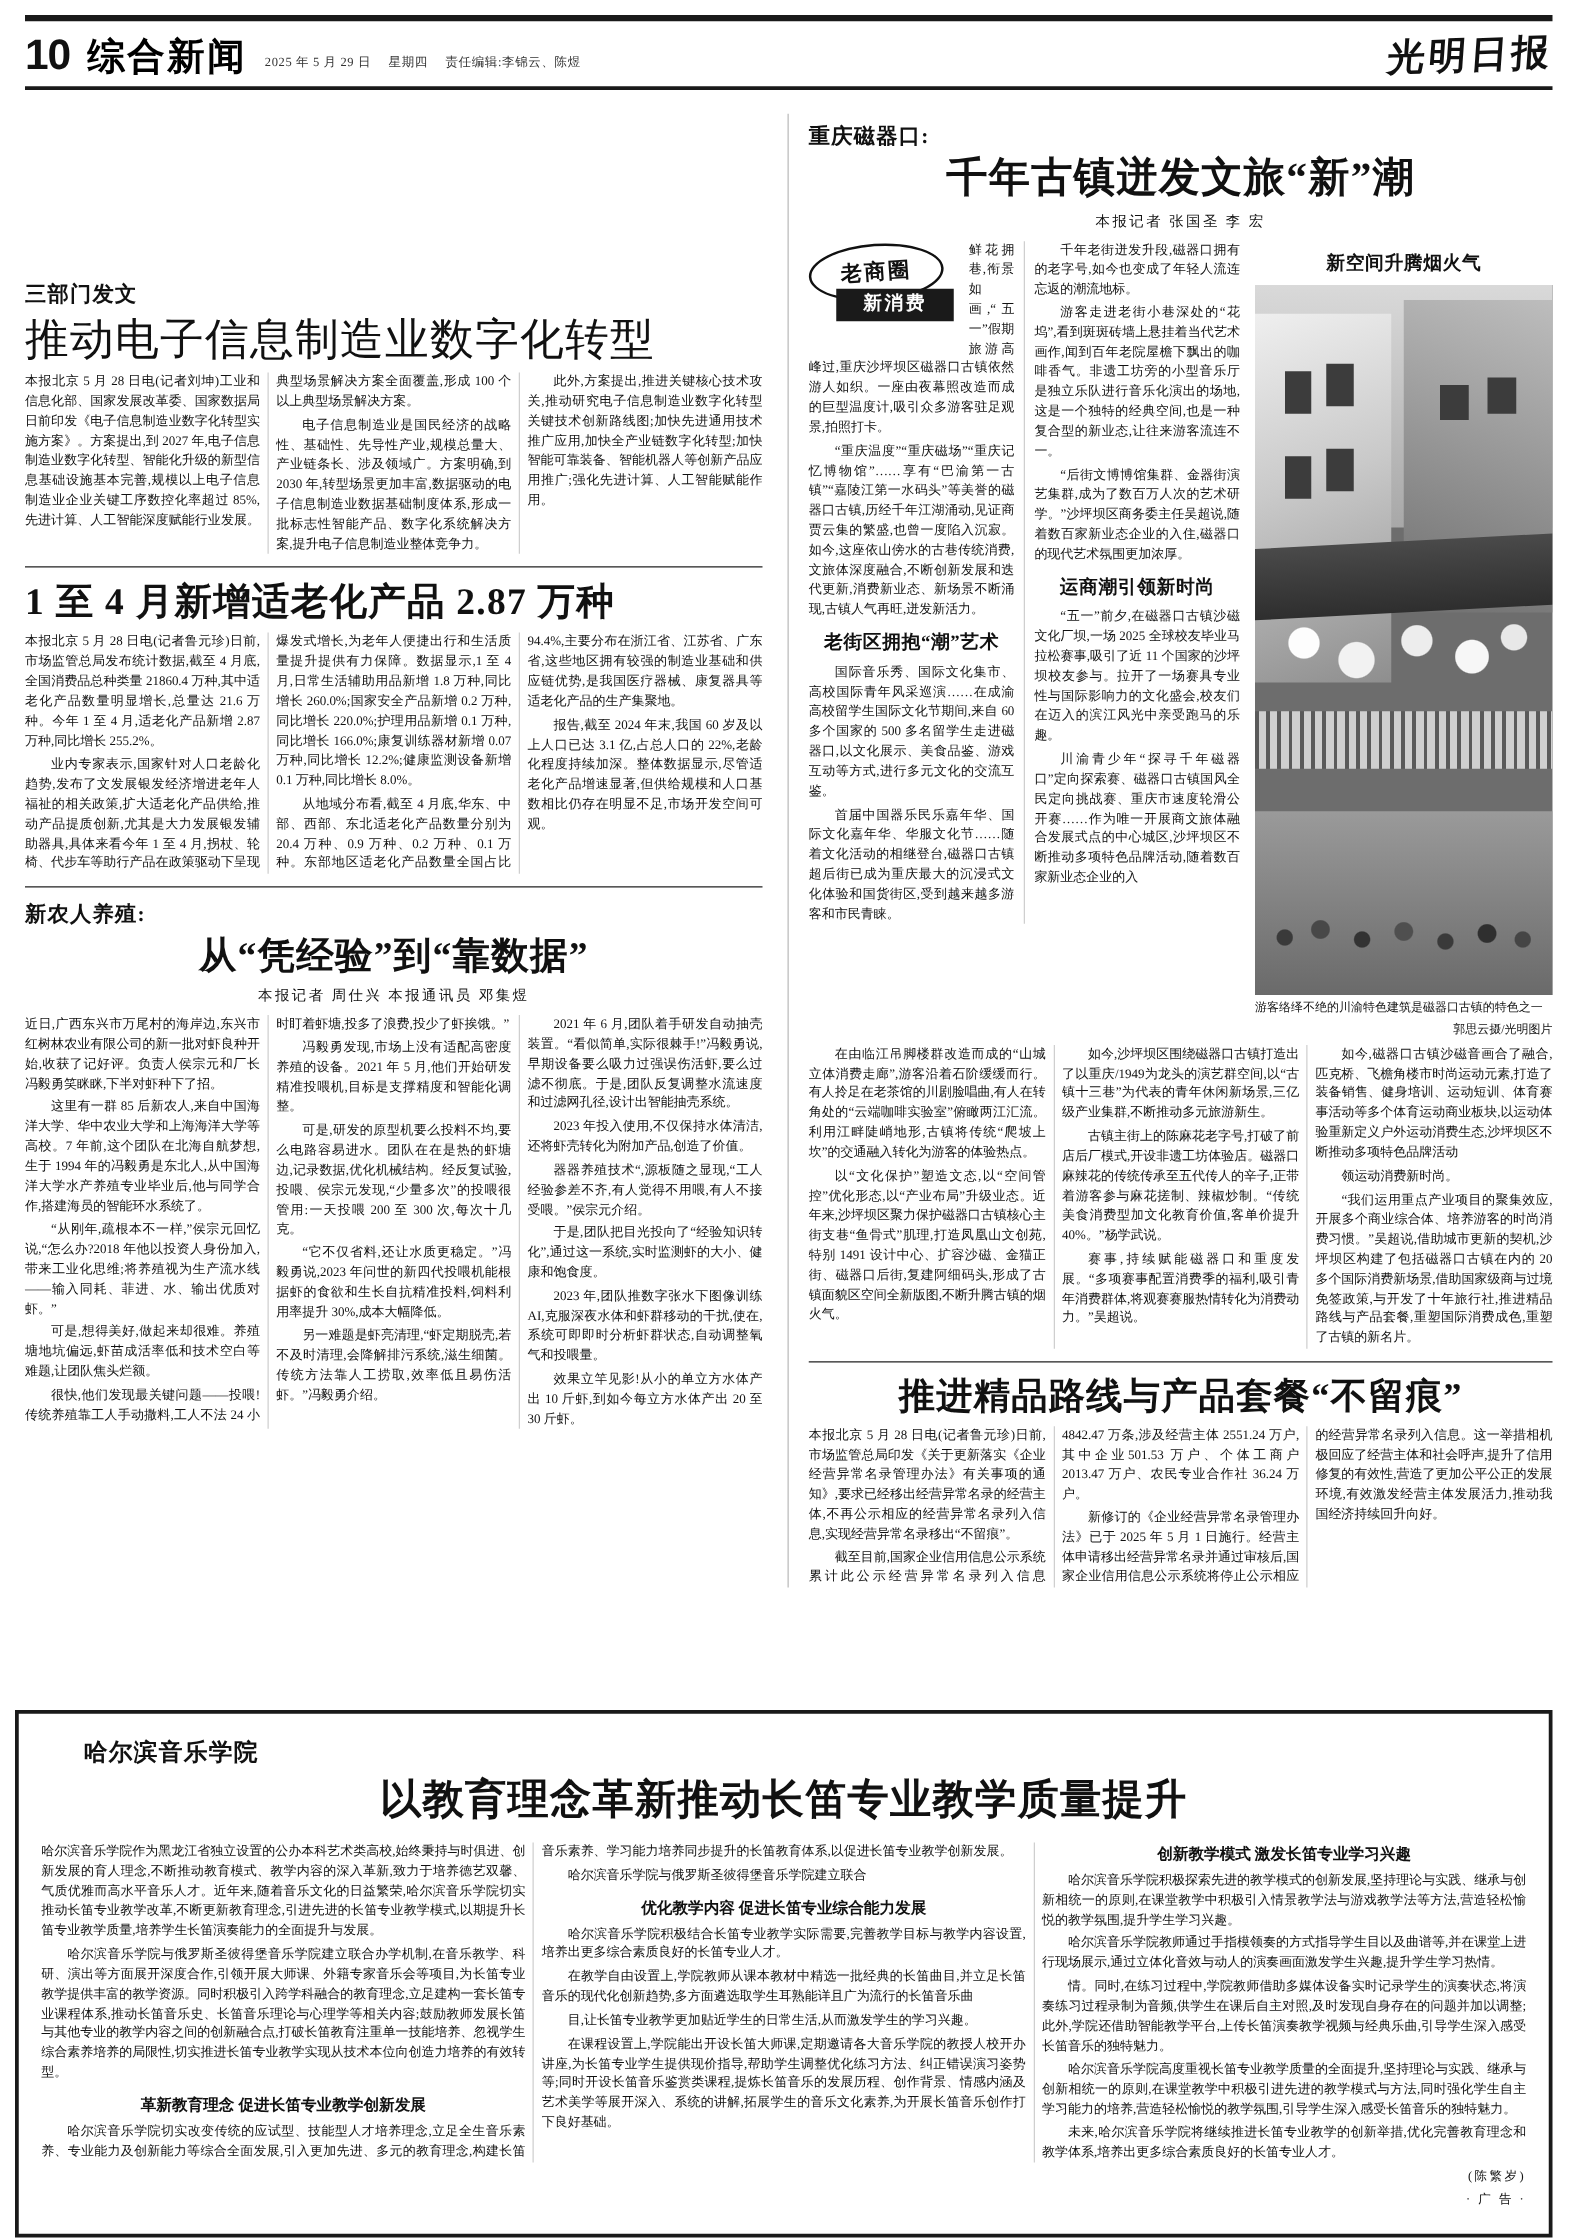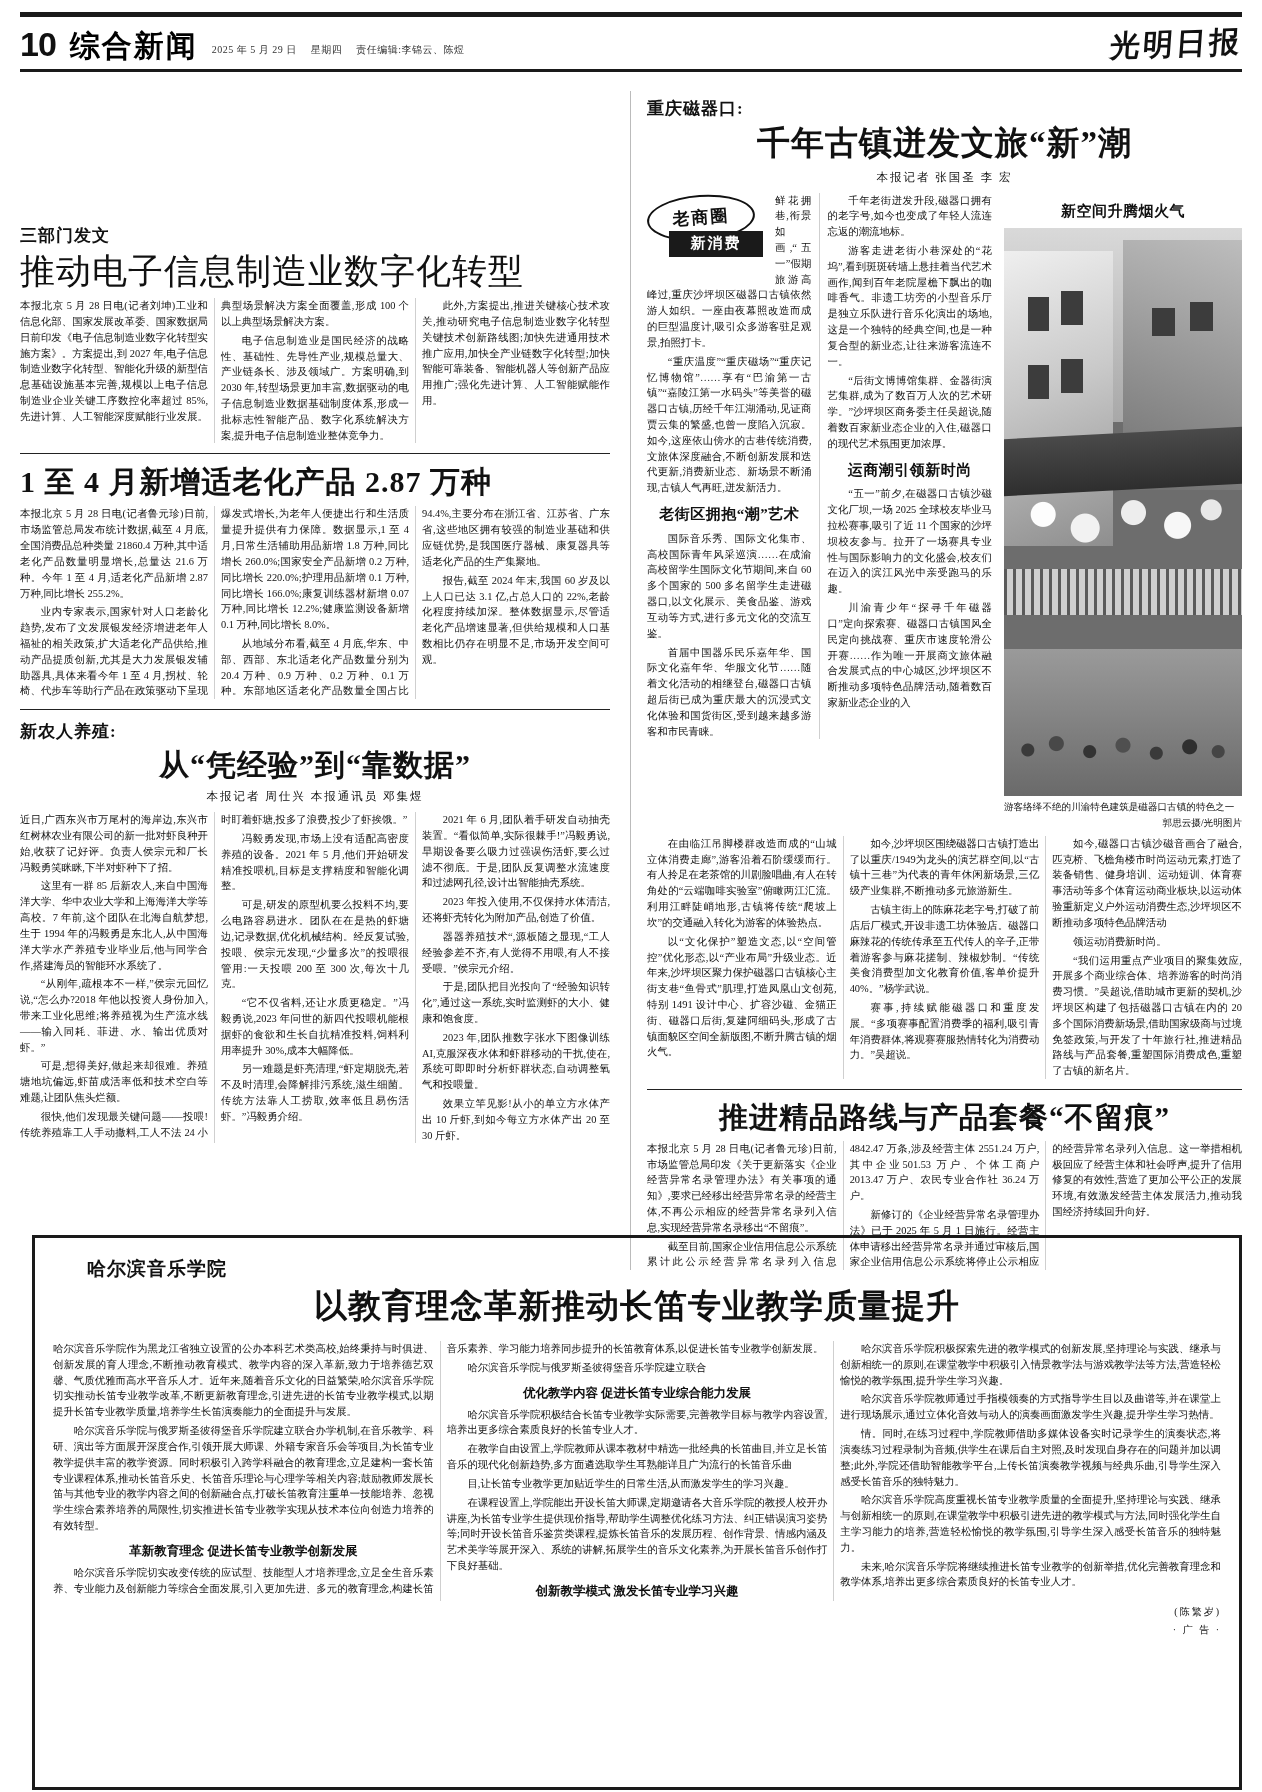--- a/index.html
+++ b/index.html
@@ -72,21 +72,21 @@
 
   
   .badge{width:120px;height:74px;float:left;margin:2px 8px 4px 0;position:relative;}
   .badge .oval{position:absolute;left:0;top:0;width:104px;height:42px;border:2px solid #111;border-radius:50%;
       display:flex;align-items:center;justify-content:center;font-size:17px;font-weight:bold;letter-spacing:2px;
       transform:rotate(-4deg);background:#fff;}
   .badge .blk{position:absolute;left:22px;top:36px;width:94px;height:26px;background:#1a1a1a;color:#fff;
       display:flex;align-items:center;justify-content:center;font-size:15px;font-weight:bold;letter-spacing:2px;}
 
   
-  .adbox{position:absolute;left:32px;right:20px;bottom:14px;border:3px solid #1a1a1a;padding:14px 18px 10px 18px;box-sizing:border-box;height:555px;}
+  .adbox{position:absolute;left:12px;right:20px;bottom:14px;border:3px solid #1a1a1a;padding:14px 18px 10px 18px;box-sizing:border-box;height:422px;}
   .ad-org{font-size:19px;font-weight:bold;letter-spacing:1px;margin:4px 0 2px 34px;}
   .ad-title{font-size:33px;font-weight:bold;letter-spacing:1px;text-align:center;margin:2px 0 12px 0;}
   .ad-sub{font-size:12.5px;font-weight:bold;text-align:center;margin:8px 0 4px 0;}
   .ad-note{font-size:10px;text-align:right;margin-top:4px;letter-spacing:2px;}
   .colrule{column-rule:1px solid #cfcfcf;}
 </style>
 </head>
 <body>
 
 <div class="page">

